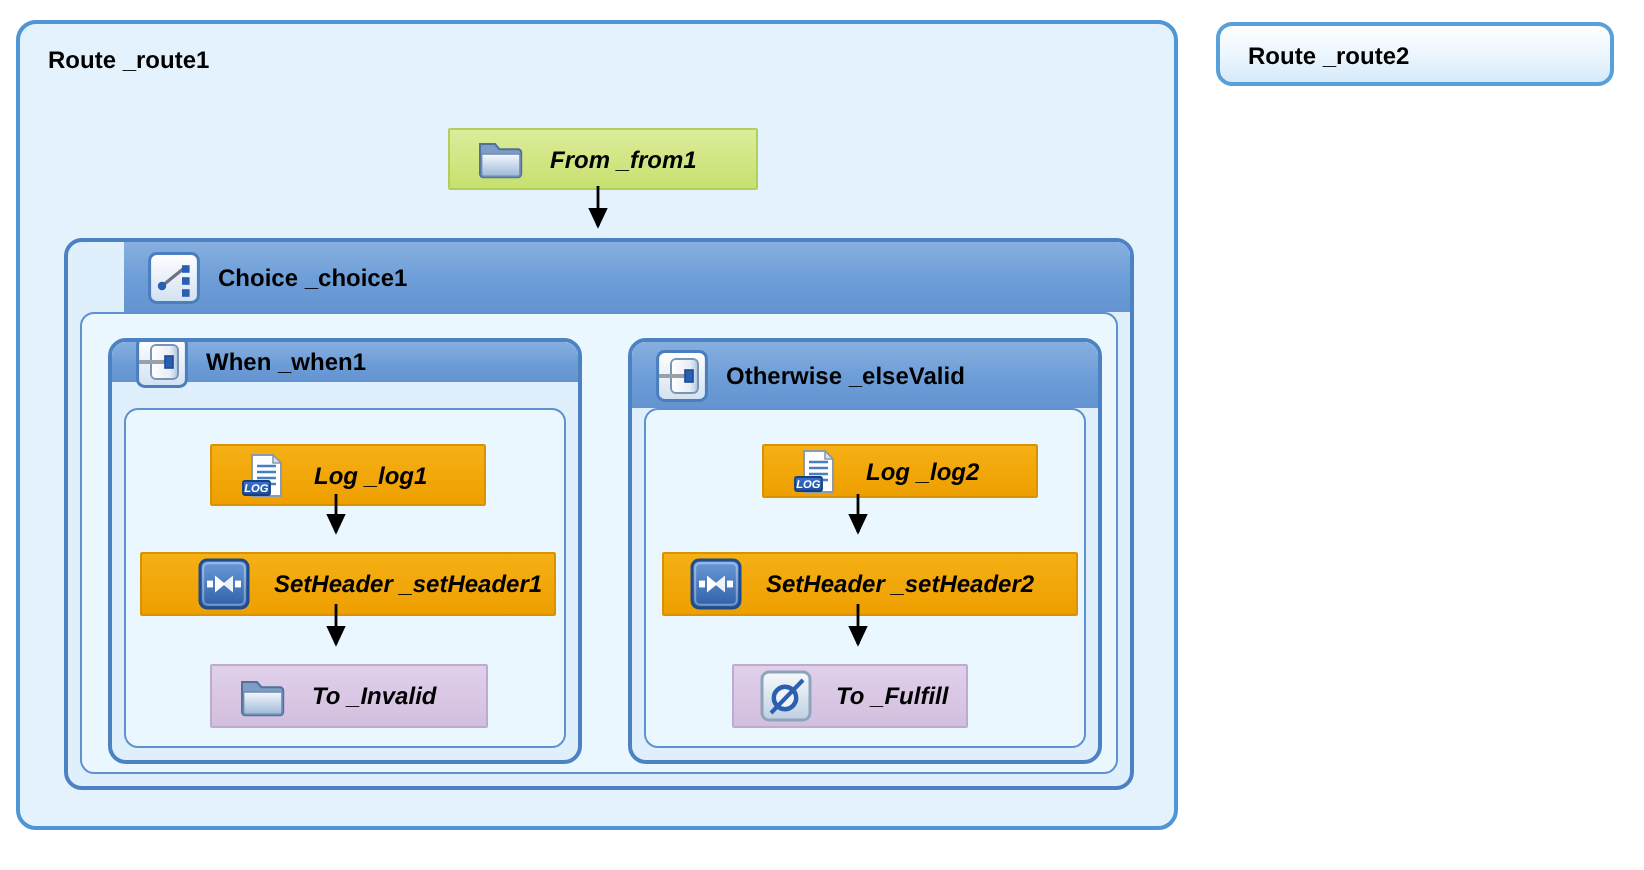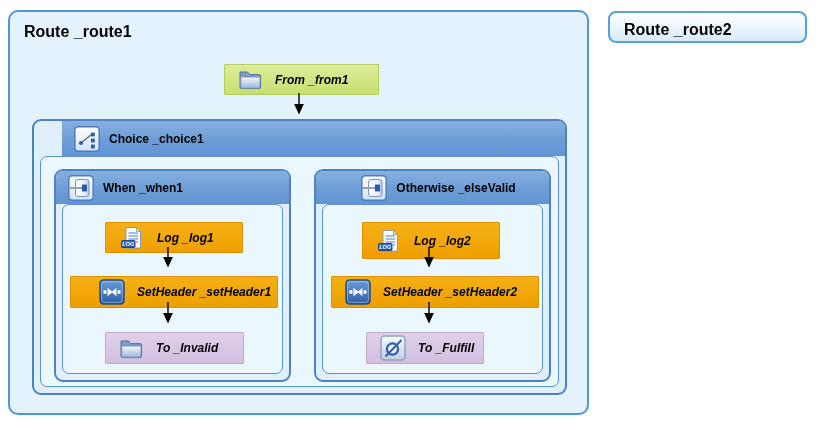--- a/index.html
+++ b/index.html
@@ -2,21 +2,21 @@
 <html><head>
 <meta charset="utf-8">
 <style>
   html,body{margin:0;padding:0;background:#ffffff;}
   body{width:822px;height:435px;font-family:"Liberation Sans",sans-serif;position:relative;}
   *{box-sizing:border-box;}
   .stage{position:absolute;left:0;top:0;width:822px;height:435px;}
 
   
   .route-box{position:absolute;border:2px solid #4f96d6;border-radius:10px;background:#e3f2fd;}
-  .route-title{position:absolute;left:14px;top:11px;font-size:16px;font-weight:bold;color:#000;white-space:nowrap;}
+  .route-title{position:absolute;left:14px;top:11px;font-size:12px;font-weight:bold;color:#000;white-space:nowrap;}
   .route2{left:608px;top:11px;width:199px;height:32px;border:2px solid #57a0da;border-radius:8px;
           background:linear-gradient(180deg,#fdfeff 0%,#eef7fe 45%,#d6eafa 100%);}
   .route2 .route-title{top:8px;}
 
   
   .eip-container{position:absolute;border:2px solid #4d82c2;border-radius:9px;background:#dfeffc;overflow:hidden;}
   .eip-header{position:absolute;left:0;top:0;right:0;display:flex;align-items:center;gap:9px;padding-left:12px;
               background:linear-gradient(180deg,#86afdf 0%,#6d9dd7 55%,#6394d1 100%);}
   .eip-header .title{font-size:12px;font-weight:bold;color:#000;white-space:nowrap;}
   .eip-body{position:absolute;left:6px;right:6px;bottom:6px;background:#eaf7ff;border:1.5px solid #5e92cf;border-radius:7px;}
@@ -68,21 +68,21 @@
           <circle cx="7" cy="17" r="2.1" fill="#2a5db4"></circle>
           <rect x="17" y="6.6" width="3.8" height="3.8" fill="#2a5db4"></rect>
           <rect x="17" y="12.6" width="3.8" height="3.8" fill="#2a5db4"></rect>
           <rect x="17" y="18.6" width="3.8" height="3.8" fill="#2a5db4"></rect>
         </svg>
         <span class="title">Choice _choice1</span>
       </div>
       <div class="eip-body" style="top:35px;"></div>
 
       <div class="eip-container" style="left:20px;top:48px;width:237px;height:213px;">
-        <div class="eip-header" style="height:33px;">
+        <div class="eip-header" style="height:20px;">
           <svg class="icon" width="26" height="26" viewBox="0 0 26 26">
             <defs>
               <linearGradient id="icbg2" x1="0" y1="0" x2="0" y2="1">
                 <stop offset="0" stop-color="#ffffff"></stop>
                   <stop offset="1" stop-color="#d2e1f1"></stop>
               </linearGradient>
               <linearGradient id="can1" x1="0" y1="0" x2="1" y2="0">
                 <stop offset="0" stop-color="#ffffff"></stop>
                   <stop offset="0.7" stop-color="#e8eef6"></stop>
                   <stop offset="1" stop-color="#aec4de"></stop>
@@ -146,21 +146,21 @@
               </linearGradient>
             </defs>
             <path d="M2,3 h7.5 l2.2,2.6 H21 a1.6,1.6 0 0 1 1.6,1.6 V18 a1.6,1.6 0 0 1 -1.6,1.6 H3.6 A1.6,1.6 0 0 1 2,18 Z" fill="#7e9cc4" stroke="#51719c" stroke-width="1"></path>
             <path d="M2.8,8 H22 V18 a1.2,1.2 0 0 1 -1.2,1.2 H4 A1.2,1.2 0 0 1 2.8,18 Z" fill="url(#fold2)" stroke="#6e8cb2" stroke-width="0.8"></path>
           </svg>
           <span>To _Invalid</span>
         </div>
       </div>
 
       <div class="eip-container" style="left:280px;top:48px;width:237px;height:213px;">
-        <div class="eip-header" style="height:33px;justify-content:center;">
+        <div class="eip-header" style="height:33px;">
           <svg class="icon" width="26" height="26" viewBox="0 0 26 26">
             <defs>
               <linearGradient id="icbg3" x1="0" y1="0" x2="0" y2="1">
                 <stop offset="0" stop-color="#ffffff"></stop>
                   <stop offset="1" stop-color="#d2e1f1"></stop>
               </linearGradient>
               <linearGradient id="can2" x1="0" y1="0" x2="1" y2="0">
                 <stop offset="0" stop-color="#ffffff"></stop>
                   <stop offset="0.7" stop-color="#e8eef6"></stop>
                   <stop offset="1" stop-color="#aec4de"></stop>
@@ -168,21 +168,21 @@
             </defs>
             <rect x="0.8" y="0.8" width="24.4" height="24.4" rx="3.5" fill="url(#icbg3)" stroke="#4a7ebe" stroke-width="1.5"></rect>
             <rect x="7.5" y="4.5" width="13.5" height="17" rx="2.5" fill="url(#can2)" stroke="#7a94b4" stroke-width="1"></rect>
             <line x1="1.5" y1="13" x2="15" y2="13" stroke="#9aa0a8" stroke-width="2"></line>
             <rect x="14.5" y="10" width="4" height="6" fill="#2a5db4" stroke="#1c4a94" stroke-width="0.8"></rect>
           </svg>
           <span class="title">Otherwise _elseValid</span>
         </div>
         <div class="eip-body" style="top:33px;"></div>
 
-        <div class="node node-orange" style="left:46px;top:51px;width:138px;height:37px;text-align:right;">
+        <div class="node node-orange" style="left:65px;top:51px;width:138px;height:27px;text-align:right;">
           <svg class="icon" width="26" height="26" viewBox="0 0 26 26">
             <defs>
               <linearGradient id="lbg2" x1="0" y1="0" x2="0" y2="1">
                 <stop offset="0" stop-color="#3a74cc"></stop>
                   <stop offset="1" stop-color="#1d4e9e"></stop>
               </linearGradient>
             </defs>
             <path d="M7,2.5 h10.5 l4,4 V23 H7 Z" fill="#ffffff" stroke="#8a9bb0" stroke-width="1"></path>
             <path d="M17.5,2.5 l4,4 h-4 Z" fill="#d7e2ee" stroke="#8a9bb0" stroke-width="0.8"></path>
             <g stroke="#4a7ec4" stroke-width="1.2">

